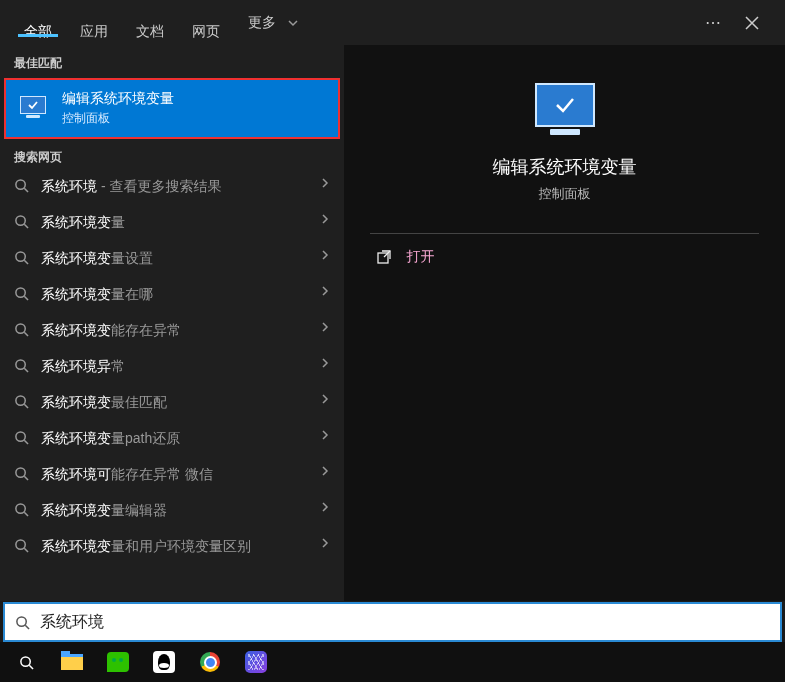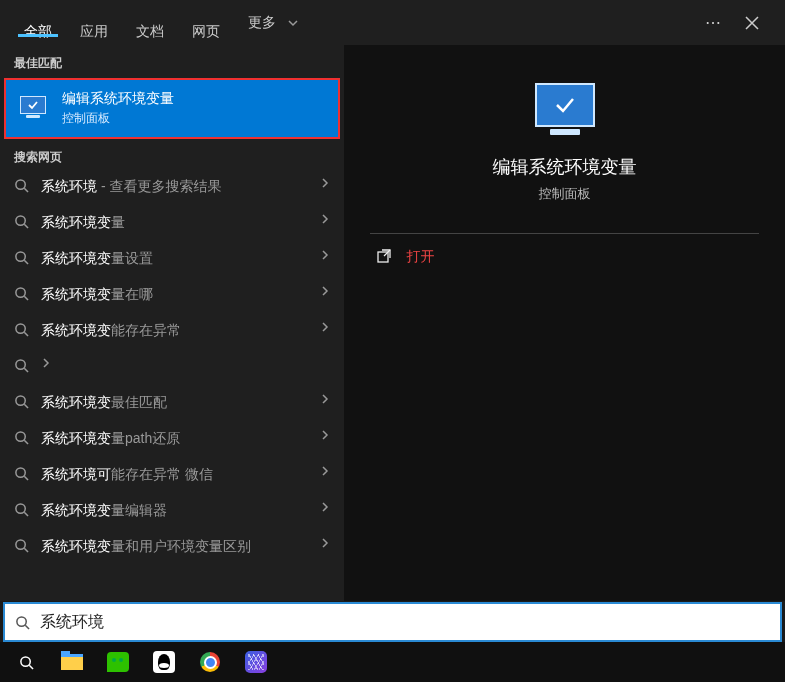--- a/index.html
+++ b/index.html
@@ -153,26 +153,26 @@
 .preview-sub { font-size: 13px; color: #bbb; margin-top: 6px; }
 .divider {
   height: 1px;
   background: #444;
   width: 88%;
   margin-top: 30px;
 }
 .action-row {
   width: 88%;
   display: flex;
-  align-items: flex-start;
+  align-items: center;
   gap: 14px;
   padding: 14px 6px;
   cursor: pointer;
   font-size: 14px;
-  color: #ef4444;
+  color: #f9a8d4;
 }
 .open-icon svg { width: 16px; height: 16px; display: block; color: #eee; }
 
 .search-bar {
   position: absolute;
   left: 3px;
   right: 3px;
   bottom: 40px;
   height: 40px;
   background: #fff;
@@ -366,20 +366,21 @@
             </svg>
           </span>
         </div>
         <div class="web-item">
           <span class="search-icon-sm">
             <svg viewBox="0 0 16 16">
               <circle cx="7" cy="7" r="5" fill="none" stroke="currentColor" stroke-width="1.6"></circle>
               <path d="M11 11 L15 15" stroke="currentColor" stroke-width="1.6"></path>
             </svg>
           </span>
+          <span class="web-label"><span>系统环境异</span><span class="suffix-dim">常</span></span>
           <span class="chevron">
             <svg viewBox="0 0 10 10">
               <path d="M3 1 L7 5 L3 9" fill="none" stroke="currentColor" stroke-width="1.5"></path>
             </svg>
           </span>
         </div>
         <div class="web-item">
           <span class="search-icon-sm">
             <svg viewBox="0 0 16 16">
               <circle cx="7" cy="7" r="5" fill="none" stroke="currentColor" stroke-width="1.6"></circle>

